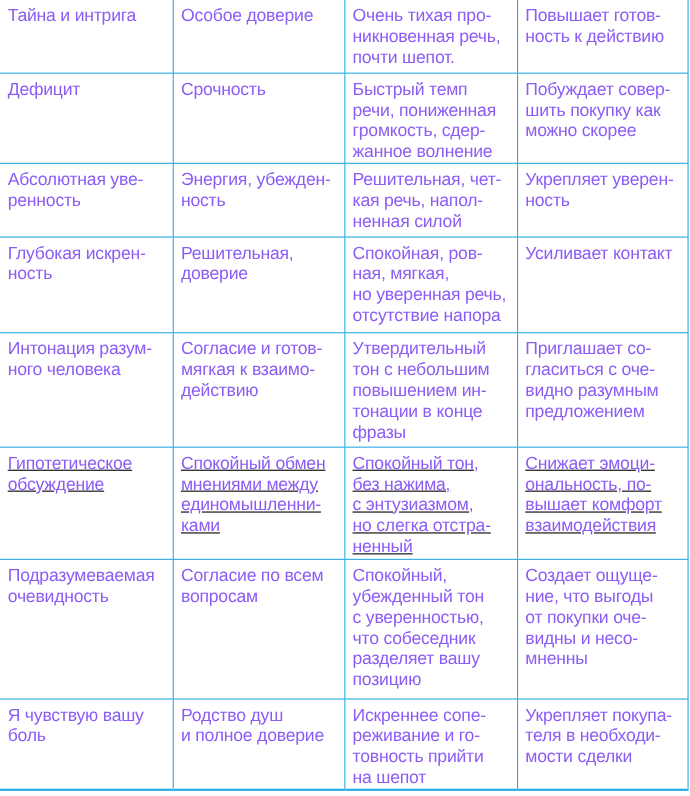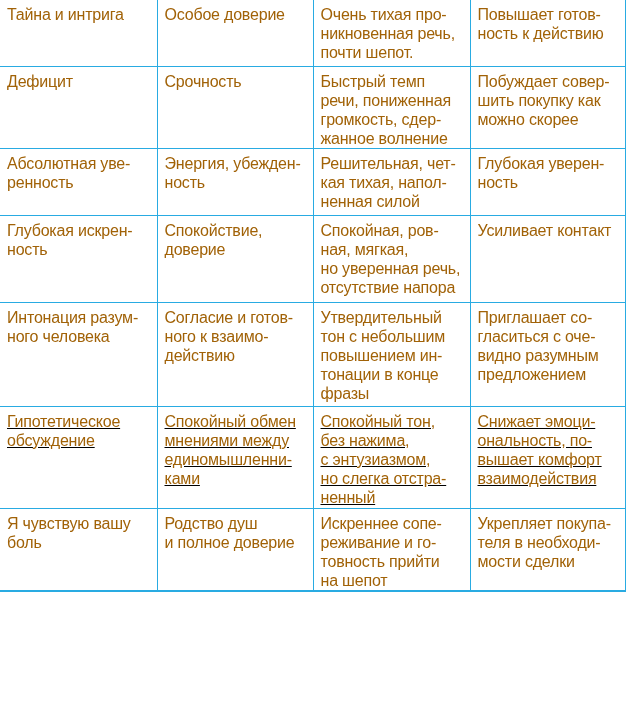--- a/index.html
+++ b/index.html
@@ -17,21 +17,21 @@
     width: 625px;
     margin: 0;
   }
   table.intonation-table td {
     border: 1px solid #29abe2;
     vertical-align: top;
     padding: 5px 3px 0 7px;
     font-size: 16px;
     line-height: 19px;
     letter-spacing: -0.2px;
-    color: #a16207;
+    color: #8b5cf6;
     white-space: pre;
     overflow: hidden;
   }
   
   table.intonation-table tr:first-child td { border-top: none; }
   table.intonation-table td:first-child { border-left: none; }
   table.intonation-table tr:last-child td { border-bottom-width: 2px; }
   
   tr.r1 { height: 66px; }
   tr.r2 { height: 82px; margin-top: 17px; }
@@ -72,41 +72,41 @@
       <td>Побуждает совер-
 шить покупку как
 можно скорее</td>
     </tr>
     <tr class="r3">
       <td>Абсолютная уве-
 ренность</td>
       <td>Энергия, убежден-
 ность</td>
       <td>Решительная, чет-
-кая тихая, напол-
+кая речь, напол-
 ненная силой</td>
-      <td>Глубокая уверен-
+      <td>Укрепляет уверен-
 ность</td>
     </tr>
     <tr class="r4">
       <td>Глубокая искрен-
 ность</td>
-      <td>Спокойствие,
+      <td>Решительная,
 доверие</td>
       <td>Спокойная, ров-
 ная, мягкая,
 но уверенная речь,
 отсутствие напора</td>
       <td>Усиливает контакт</td>
     </tr>
     <tr class="r5">
       <td>Интонация разум-
 ного человека</td>
       <td>Согласие и готов-
-ного к взаимо-
+мягкая к взаимо-
 действию</td>
       <td>Утвердительный
 тон с небольшим
 повышением ин-
 тонации в конце
 фразы</td>
       <td>Приглашает со-
 гласиться с оче-
 видно разумным
 предложением</td>
@@ -121,20 +121,37 @@
       <td>Спокойный тон,
 без нажима,
 с энтузиазмом,
 но слегка отстра-
 ненный</td>
       <td>Снижает эмоци-
 ональность, по-
 вышает комфорт
 взаимодействия</td>
     </tr>
+    <tr class="r7">
+      <td>Подразумеваемая
+очевидность</td>
+      <td>Согласие по всем
+вопросам</td>
+      <td>Спокойный,
+убежденный тон
+с уверенностью,
+что собеседник
+разделяет вашу
+позицию</td>
+      <td>Создает ощуще-
+ние, что выгоды
+от покупки оче-
+видны и несо-
+мненны</td>
+    </tr>
     <tr class="r8">
       <td>Я чувствую вашу
 боль</td>
       <td>Родство душ
 и полное доверие</td>
       <td>Искреннее сопе-
 реживание и го-
 товность прийти
 на шепот</td>
       <td>Укрепляет покупа-

